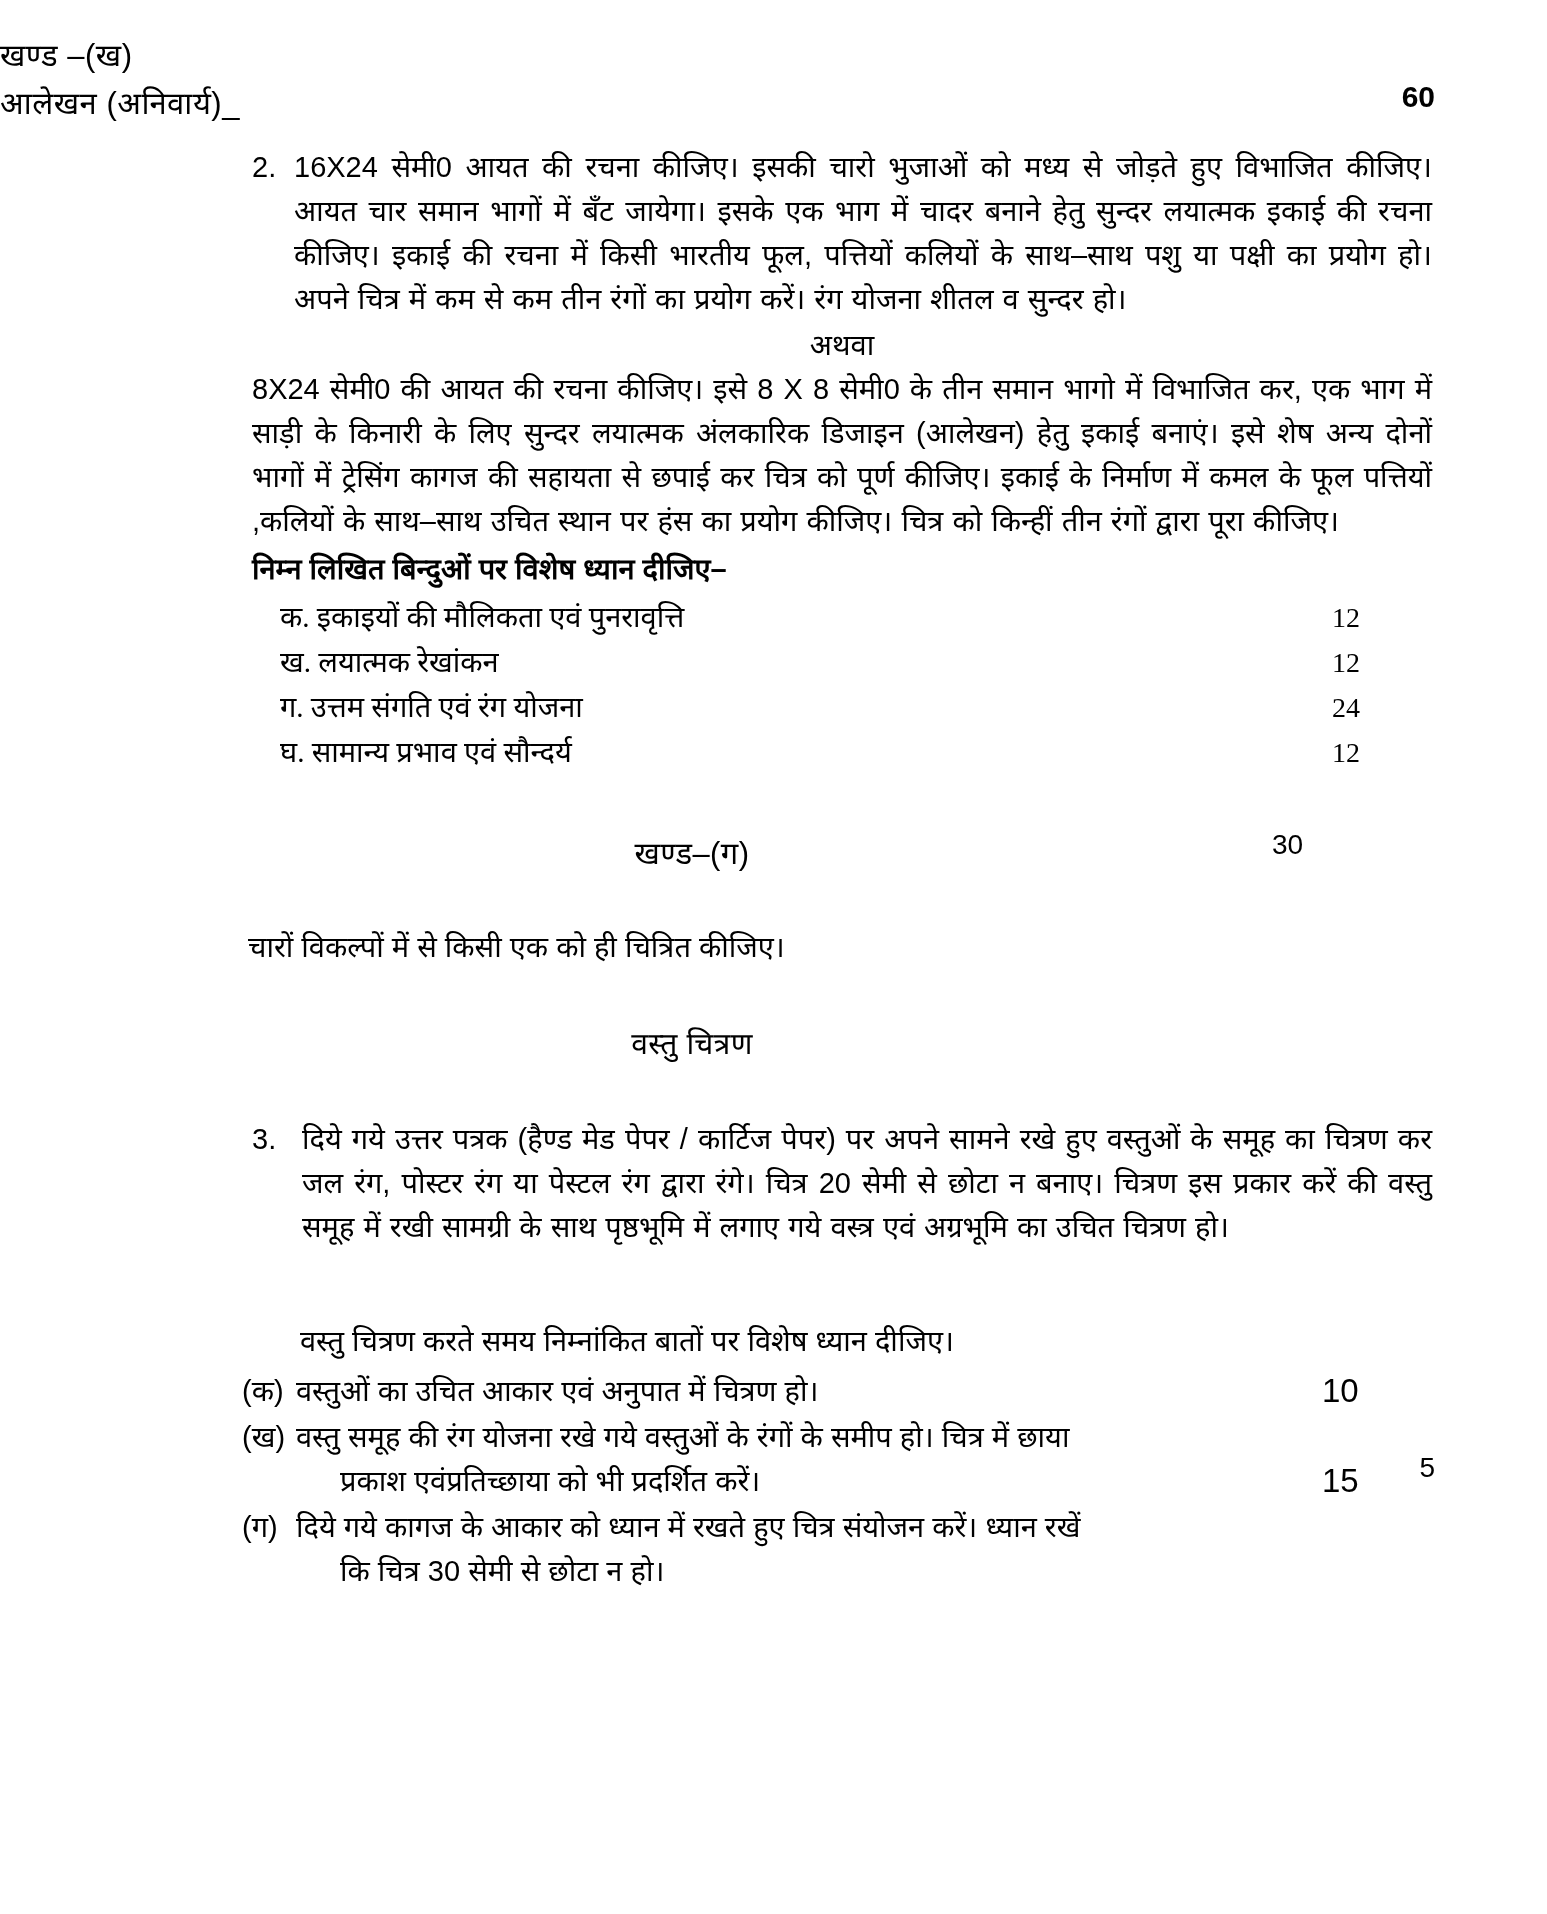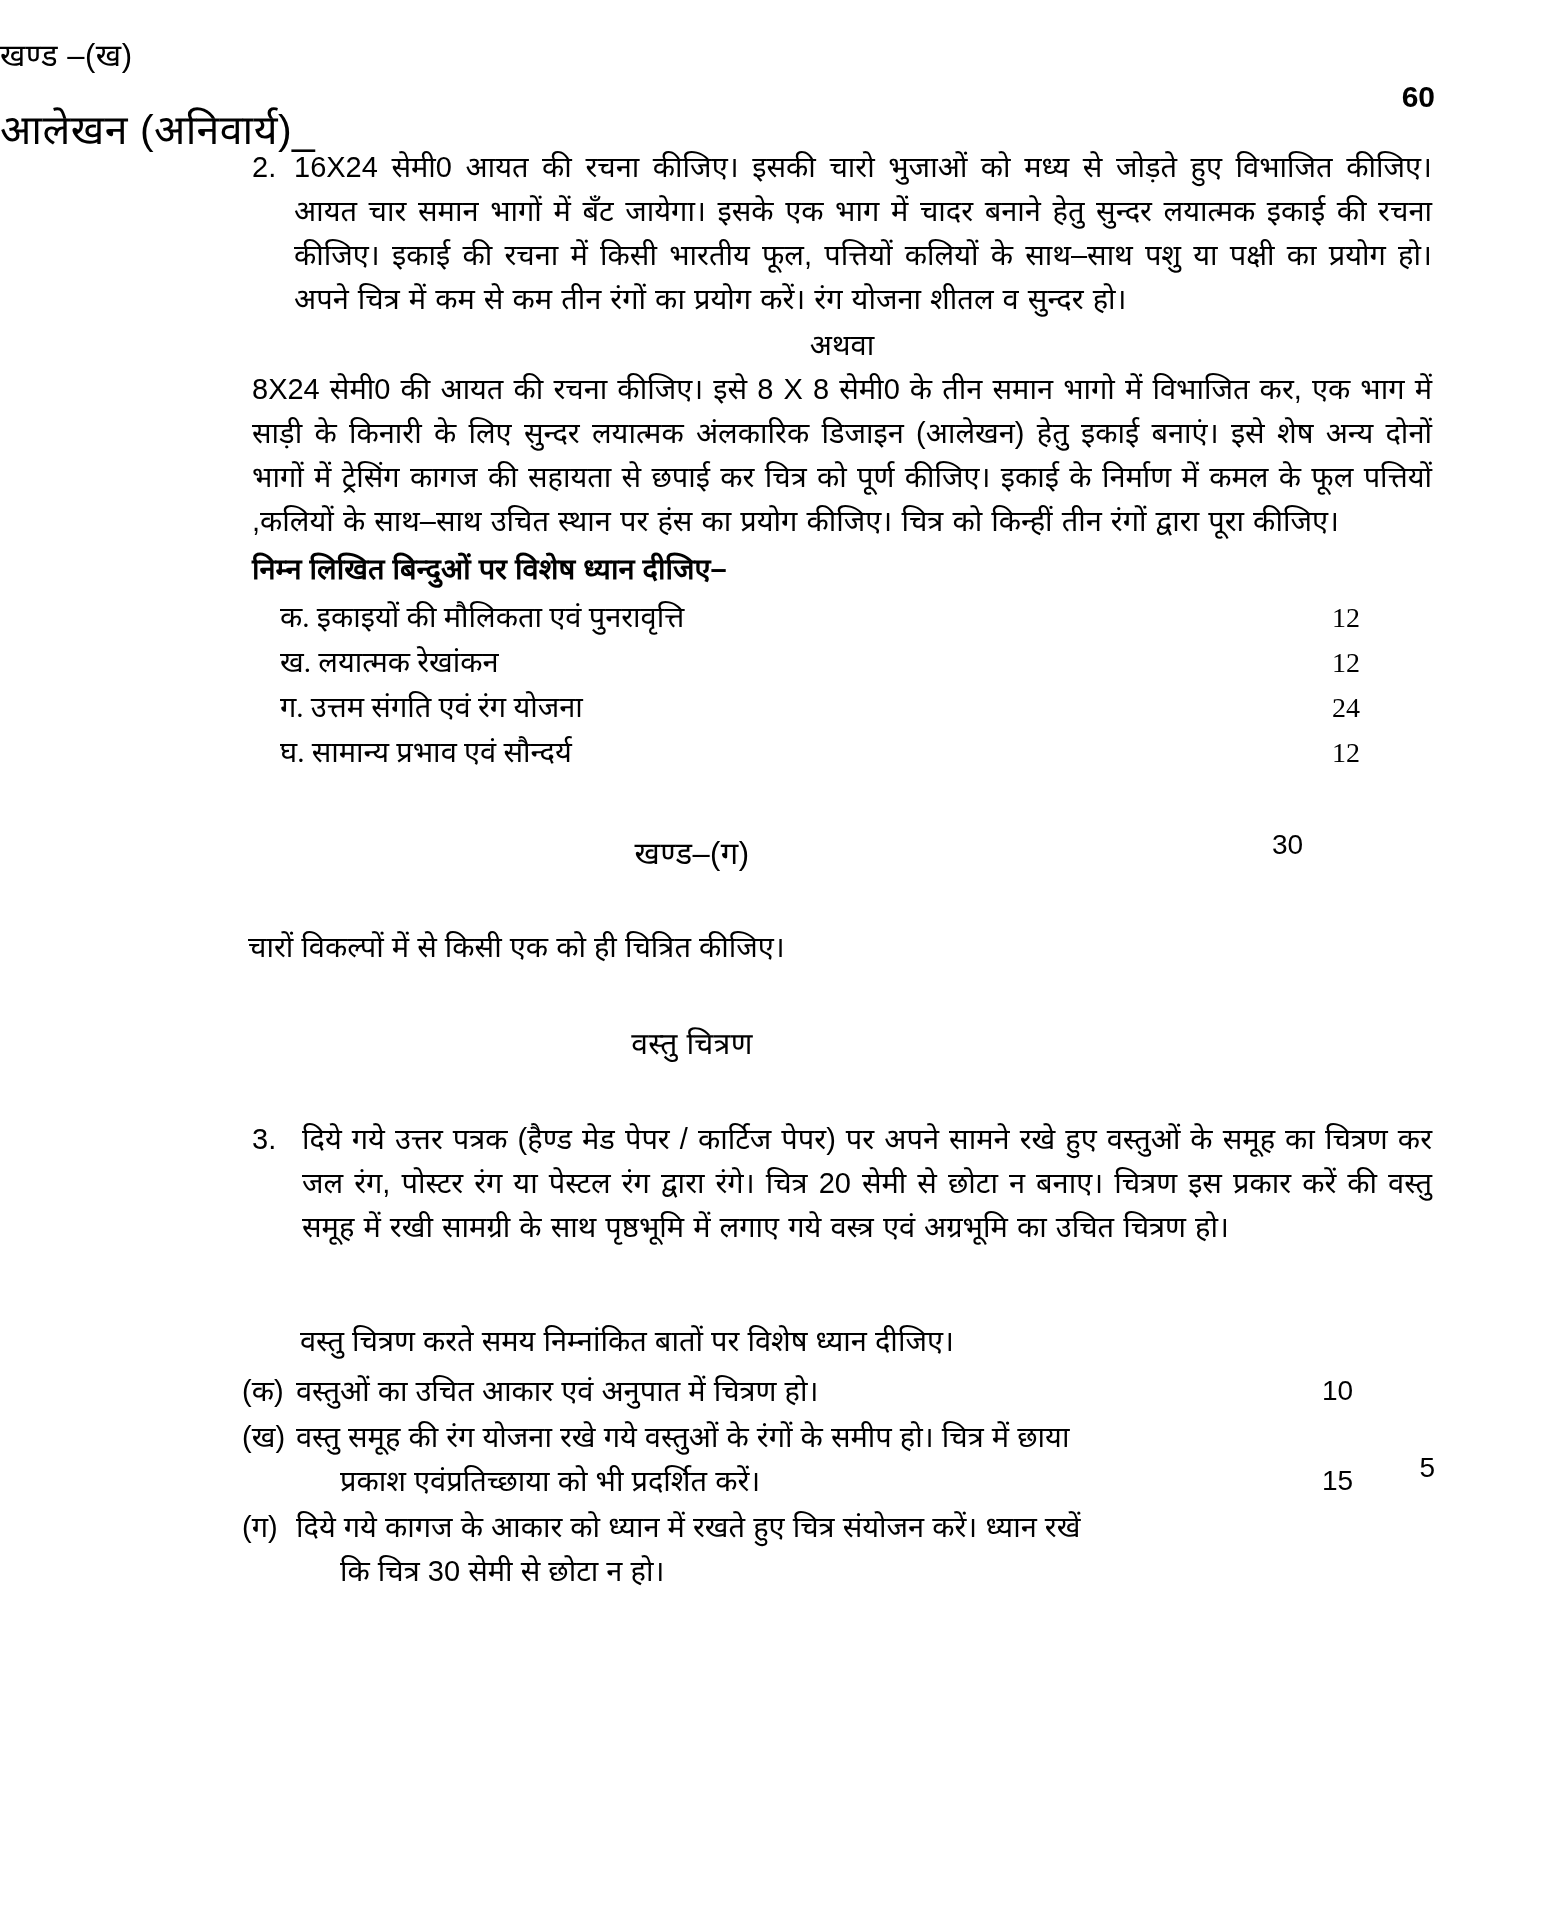--- a/index.html
+++ b/index.html
@@ -36,24 +36,23 @@
     top: 0;
     width: 1240px;
     text-align: left;
   }
   .header-line1 {
     font-size: 31px;
     line-height: 48px;
     letter-spacing: 0.5px;
   }
   .header-line2 {
-    font-size: 41px;
+    font-size: 31px;
     line-height: 48px;
     letter-spacing: 0.5px;
-    margin-top: 26px;
   }
   .header-marks {
     position: absolute;
     right: 112px;
     top: 48px;
     font-size: 30px;
     font-weight: bold;
   }
 
   
@@ -199,21 +198,21 @@
     font-size: 29px;
     line-height: 44px;
   }
   .sub-text .cont {
     display: block;
     padding-left: 44px;
   }
   .sub-marks {
     flex: 0 0 auto;
     width: 110px;
-    font-size: 28px;
+    font-size: 33px;
     text-align: left;
   }
   .sub-marks.low { align-self: flex-end; }
 
   .page-number {
     position: absolute;
     right: 112px;
     bottom: 430px;
     font-size: 28px;
   }

